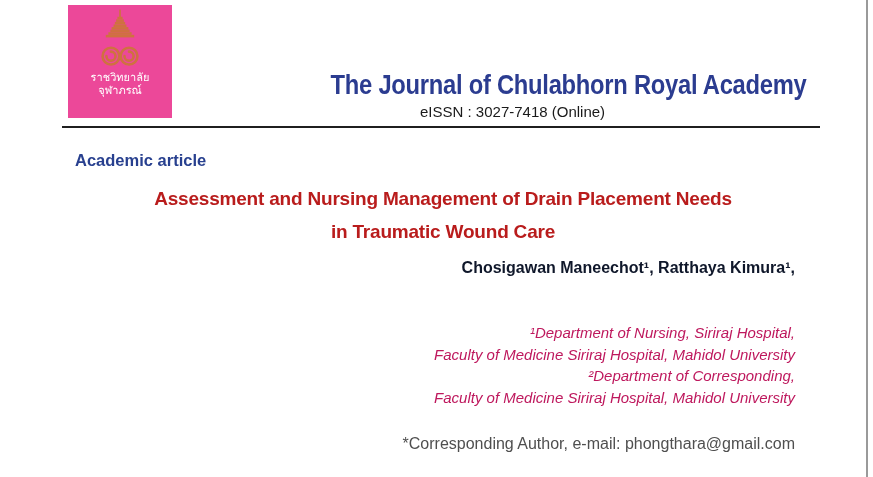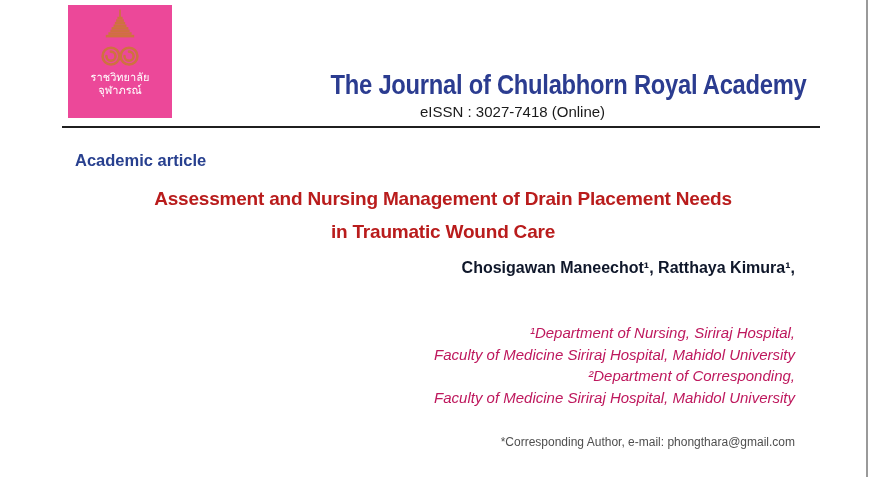--- a/index.html
+++ b/index.html
@@ -94,21 +94,21 @@
     text-align: right;
     font-style: italic;
     font-size: 15px;
     line-height: 21.5px;
     color: #be185d;
   }
   .corresponding {
     position: absolute;
     right: 78px; top: 435px; width: 600px;
     text-align: right;
-    font-size: 12px;
+    font-size: 16px;
     color: #4f4f4f;
   }
 </style>
 </head>
 <body>
 
 <div class="page">
 
   <div class="logo-box">
     <span>

